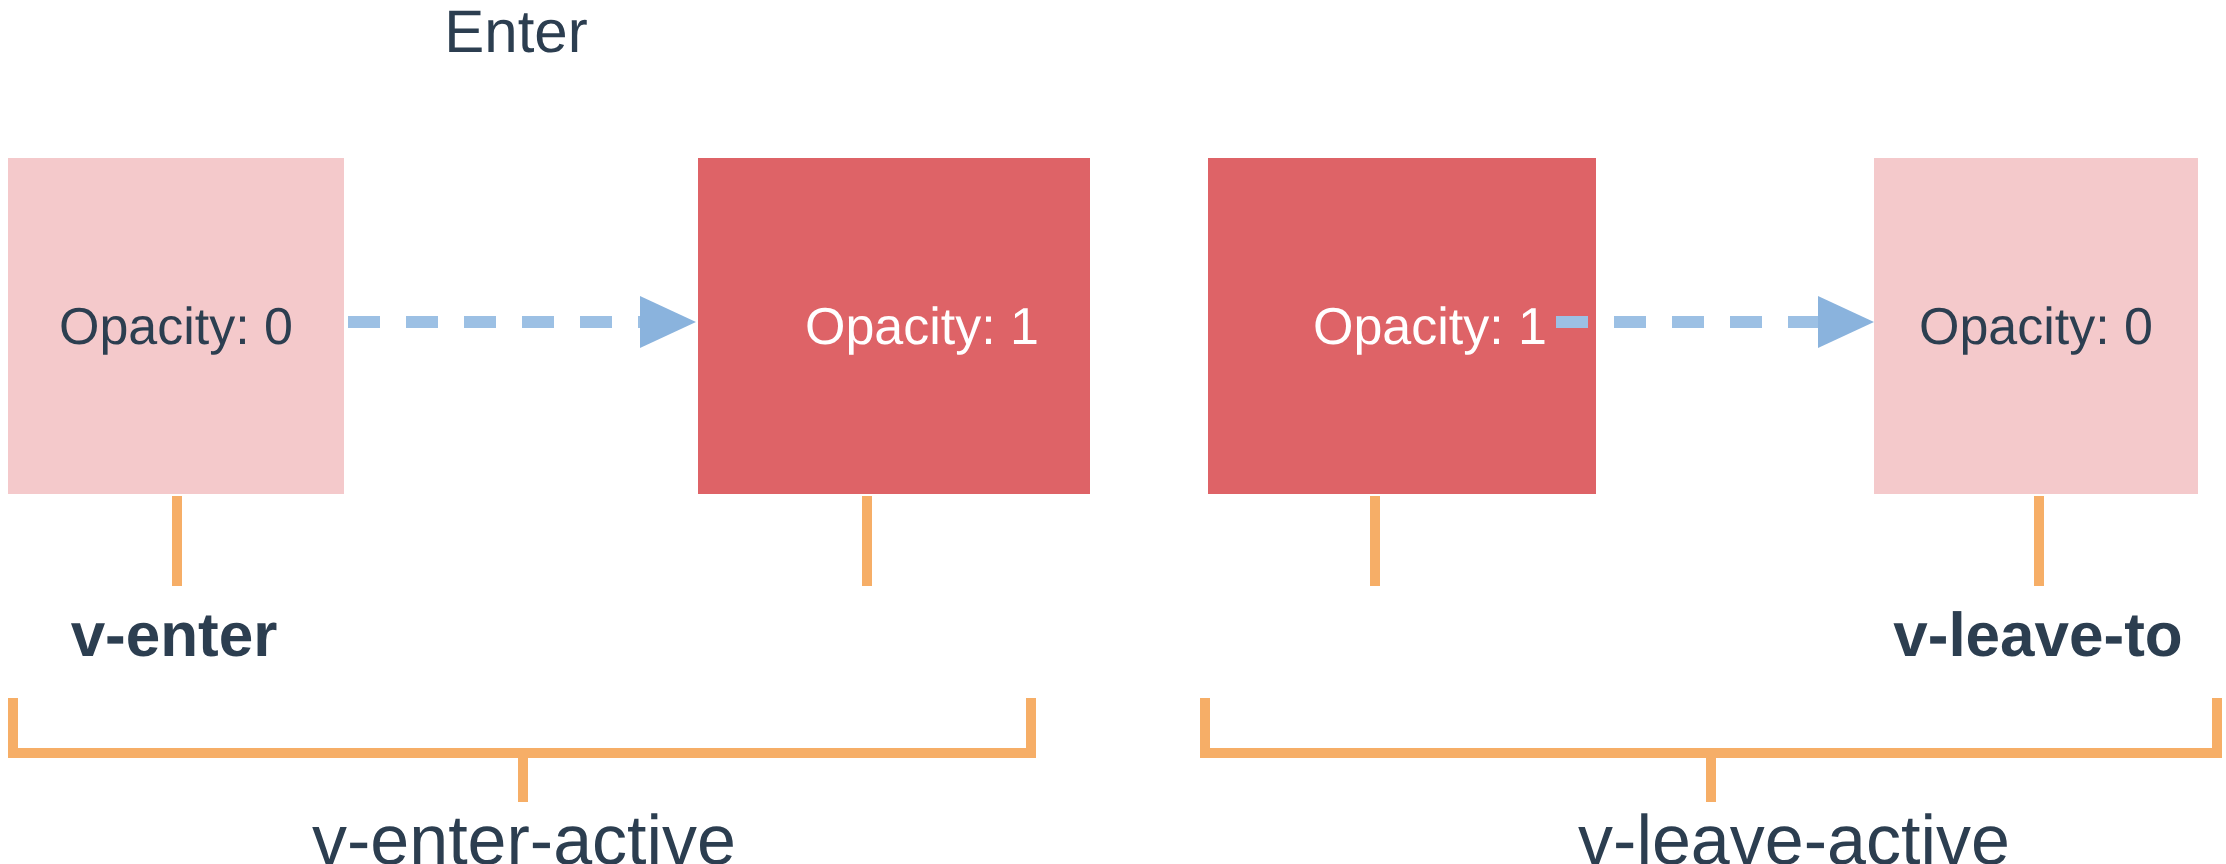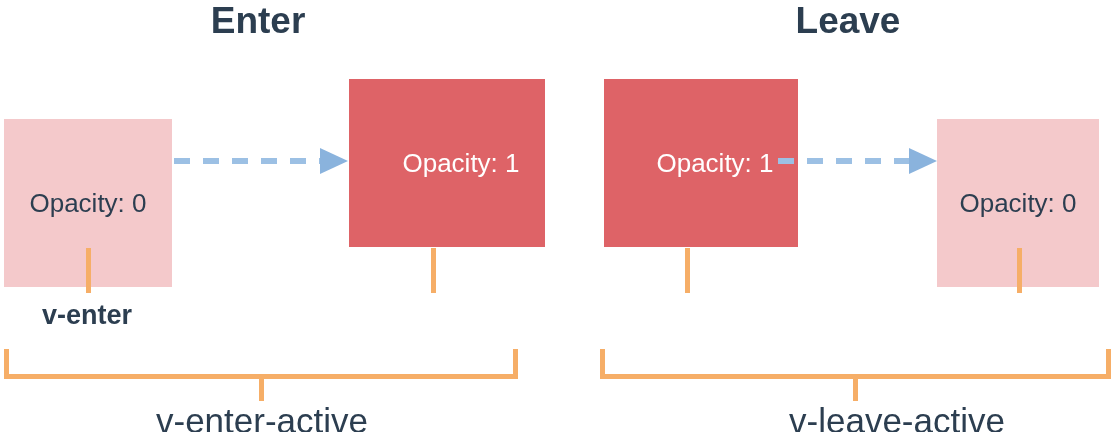--- a/index.html
+++ b/index.html
@@ -13,39 +13,39 @@
     height: 432px;
     background: #ffffff;
     font-family: "Liberation Sans", sans-serif;
     overflow: hidden;
   }
   .title {
     position: absolute;
     top: 0px;
     transform: translateX(-50%);
     margin: 0;
-    font-size: 37px;
-    font-weight: bold;
+    font-size: 30px;
+    font-weight: normal;
     color: var(--text-dark);
     white-space: nowrap;
   }
   #t-enter { left: 258px; }
   #t-leave { left: 848px; }
 
   .box {
     position: absolute;
     top: 79px;
     height: 168px;
     display: flex;
     align-items: center;
     justify-content: center;
     font-size: 26px;
     white-space: nowrap;
   }
-  .box.pink { background: var(--pink); color: var(--text-dark); margin-top: 40px; }
+  .box.pink { background: var(--pink); color: var(--text-dark); }
   .box.red  { background: var(--red);  color: var(--text-light); padding-left: 28px; }
   #b1 { left: 4px;   width: 168px; }
   #b2 { left: 349px; width: 168px; }
   #b3 { left: 604px; width: 166px; }
   #b4 { left: 937px; width: 162px; }
 
   .arrow { position: absolute; top: 143px; }
   #arrow1 { left: 172px; }
   #arrow2 { left: 776px; }
   .arrow line {
@@ -63,21 +63,21 @@
   .box-tick { top: 248px; height: 45px; }
   #tick1 { left: 86px; }
   #tick2 { left: 431px; }
   #tick3 { left: 685px; }
   #tick4 { left: 1017px; }
 
   .class-label {
     position: absolute;
     top: 300px;
     transform: translateX(-50%);
-    font-size: 27px;
+    font-size: 31px;
     font-weight: bold;
     color: var(--text-dark);
     white-space: nowrap;
   }
   #lbl-enter    { left: 87px; }
   #lbl-enter-to { left: 433px; }
   #lbl-leave    { left: 687px; }
   #lbl-leave-to { left: 1019px; }
 
   .bracket {
@@ -130,36 +130,36 @@
 
   <div class="tick box-tick" id="tick1"></div>
   <div class="tick box-tick" id="tick2"></div>
 
   <div class="class-label" id="lbl-enter">v-enter</div>
 
   <div class="bracket" id="br1"></div>
   <div class="tick bracket-tick" id="btick1"></div>
   <div class="active-label" id="al1">v-enter-active</div>
 
-  <h2 class="title" id="t-leave">Leave</h2>
 
   <div class="box red" id="b3">
     <span>Opacity: 1</span>
   </div>
 
   <svg class="arrow" id="arrow2" width="163" height="36" viewBox="0 0 163 36">
     <line x1="2" y1="18" x2="133" y2="18"></line>
     <polygon points="133,5 133,31 161,18"></polygon>
   </svg>
 
   <div class="box pink" id="b4">
     <span>Opacity: 0</span>
   </div>
 
   <div class="tick box-tick" id="tick3"></div>
   <div class="tick box-tick" id="tick4"></div>
 
+  <div class="class-label" id="lbl-leave-to">v-leave-to</div>
 
   <div class="bracket" id="br2"></div>
   <div class="tick bracket-tick" id="btick2"></div>
   <div class="active-label" id="al2">v-leave-active</div>
 
 </div>
 
 </body></html>

